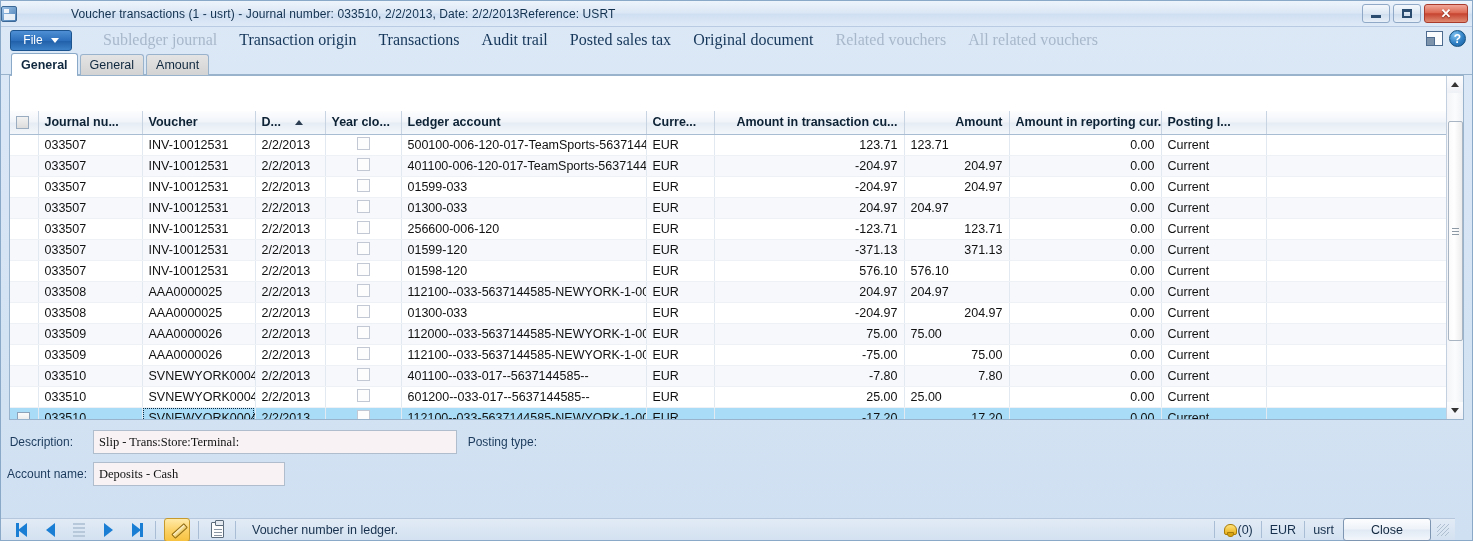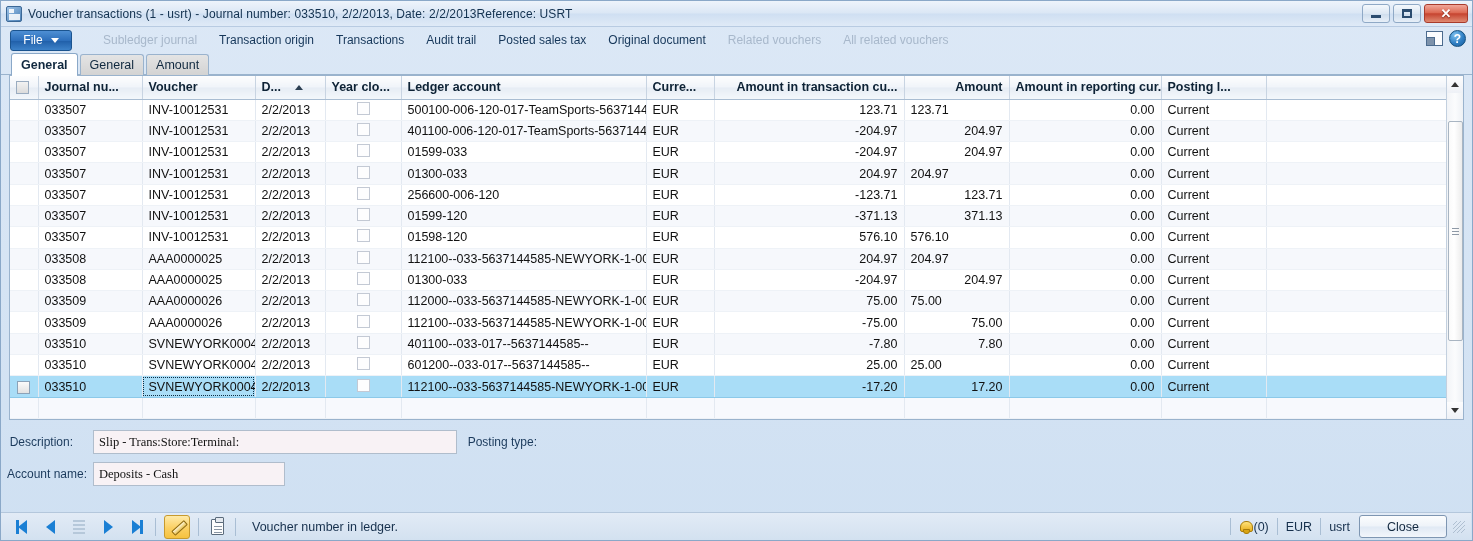--- a/index.html
+++ b/index.html
@@ -16,23 +16,23 @@
     border: 1px solid #8aa8c8;
     display: flex; flex-direction: column;
     position: relative;
   }
 
   
   .titlebar {
     height: 26px; flex: 0 0 26px;
     background: linear-gradient(180deg,#eef4fb 0%,#dbe7f5 48%,#cfdff2 52%,#dfeaf7 100%);
     display: flex; align-items: center;
-    padding-left: 5px;
     border-bottom: 1px solid #b8cbe2;
     position: relative;
+    gap: 48px;
   }
   .app-icon {
     width: 16px; height: 16px; margin-right: 6px;
     background: linear-gradient(135deg,#9fc4e8 0%,#4a7fb5 100%);
     border: 1px solid #3b6897; border-radius: 2px;
     position: relative; flex: 0 0 16px;
   }
   .app-icon:after {
     content: ""; position: absolute; left: 2px; top: 7px;
     width: 11px; height: 6px; background: #ffffff; opacity: .85;
@@ -78,22 +78,22 @@
     color: #fff; font-size: 12px;
     display: flex; align-items: center; justify-content: center;
     gap: 8px; padding: 0 8px; margin-right: 20px;
   }
   .file-btn .caret {
     width: 0; height: 0;
     border-left: 4px solid transparent; border-right: 4px solid transparent;
     border-top: 5px solid #fff;
   }
   .menu-item {
-    font-size: 12px; color: #16375a; padding: 0 11px;
-    white-space: nowrap; line-height: 26px;
+    font-size: 16px; color: #16375a; padding: 0 11px;
+    white-space: nowrap; line-height: 26px; font-family: Liberation Serif, serif;
   }
   .menu-item.disabled { color: #a8b8cb; }
   .menubar-right {
     position: absolute; right: 6px; top: 3px;
     display: flex; align-items: center; gap: 6px;
   }
   .pane-icon {
     width: 17px; height: 15px;
     border: 1px solid #4c6b8e; background: #fbfcfe;
     position: relative;
@@ -140,21 +140,21 @@
     content: ""; position: absolute; left: 0; right: 0; bottom: -1px;
     height: 2px; background: #fff;
   }
 
   
   .gridwrap {
     flex: 0 0 345px; margin: 0 8px 0 8px;
     background: #fff; border: 1px solid #9ab3cd;
     display: flex; overflow: hidden; position: relative;
   }
-  .gridmain { flex: 1 1 auto; display: flex; flex-direction: row; overflow: hidden; }
+  .gridmain { flex: 1 1 auto; display: flex; flex-direction: row; overflow: hidden; margin-top: 35px; }
 
   table.grid { border-collapse: collapse; table-layout: fixed; width: 1439px; }
   table.grid th {
     height: 23px; padding: 0 6px;
     font-size: 12.5px; font-weight: bold; color: #0d2235;
     text-align: left; white-space: nowrap;
     background: linear-gradient(180deg,#fdfdfe 0%,#f0f4f9 48%,#e6ecf4 52%,#f3f7fb 100%);
     border-right: 1px solid #c8d4e2; border-bottom: 1px solid #a9bdd2;
     overflow: hidden;
   }
@@ -260,22 +260,22 @@
     font-size: 12.5px; color: #111;
     display: flex; align-items: center; padding: 0 5px;
     font-family: Liberation Serif, serif;
   }
   .w-desc { width: 364px; }
   .w-post { width: 292px; }
   .w-acct { width: 192px; }
 
   
   .statusbar {
-    position: absolute; left: 0; right: 1px; bottom: 0;
-    height: 28px;
+    position: absolute; left: 0; right: 17px; bottom: 0;
+    height: 22px;
     background: linear-gradient(180deg,#e2ebf6 0%,#d3e1f0 100%);
     border-top: 1px solid #b4c7dc;
     display: flex; align-items: center;
     padding: 0 6px 0 10px;
   }
   .navbtns { display: flex; align-items: center; gap: 9px; }
   .navbtn {
     width: 20px; height: 20px;
     display: flex; align-items: center; justify-content: center;
   }

